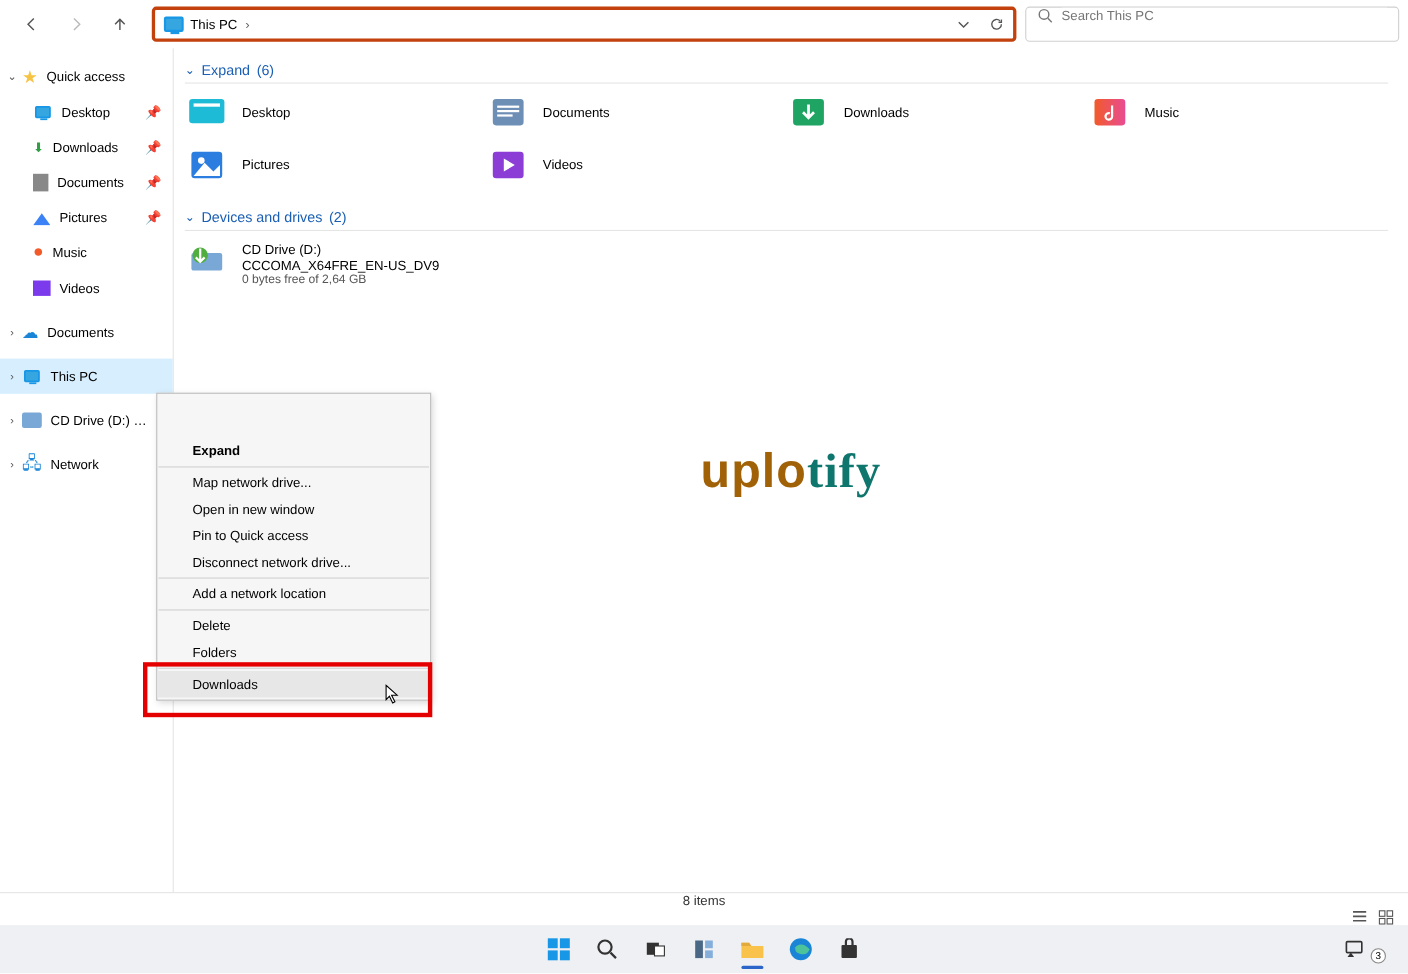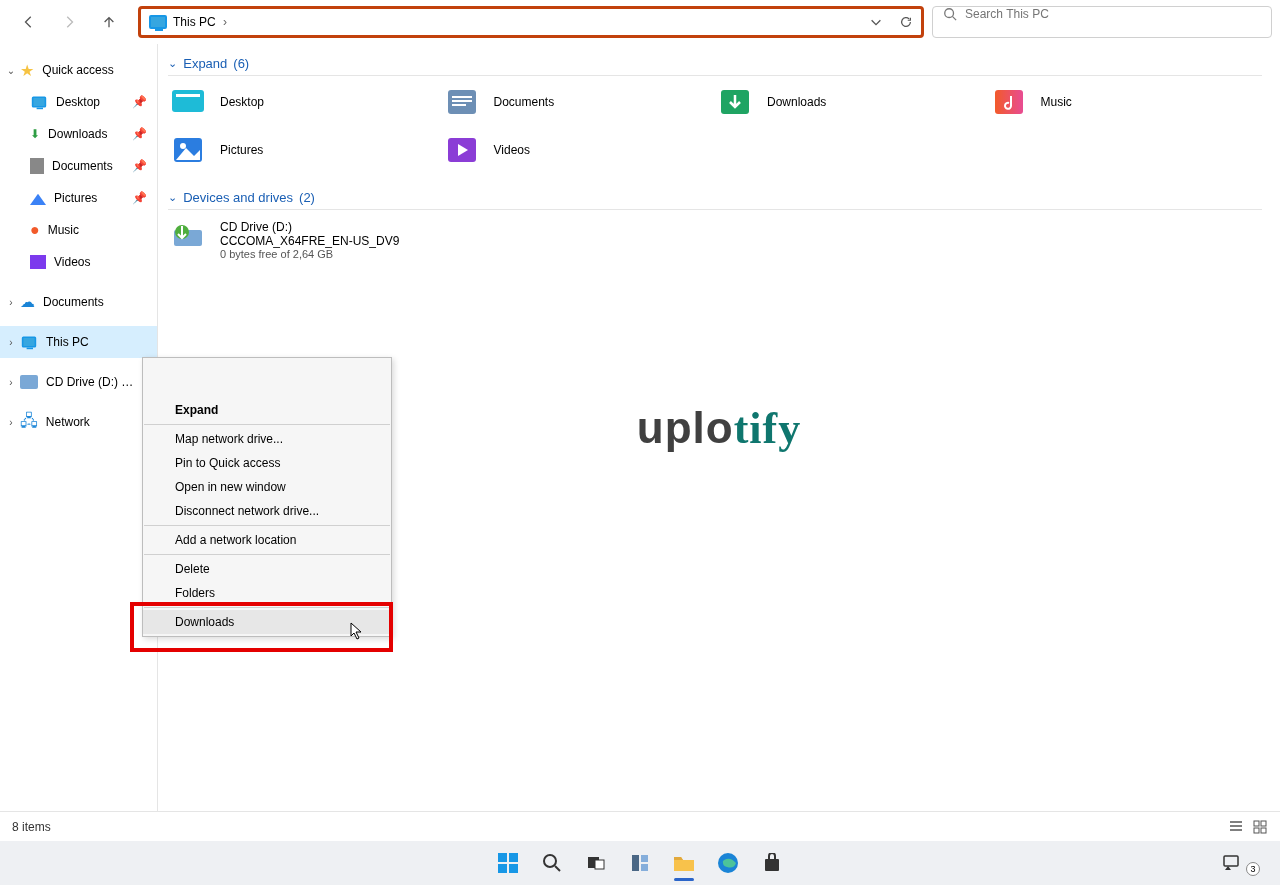--- a/index.html
+++ b/index.html
@@ -50,28 +50,28 @@
   font-size: 12px; box-shadow: 2px 2px 6px rgba(0,0,0,.15); z-index: 50;
 }
 .ctx-item { padding: 5px 32px; cursor: pointer; }
 .ctx-item.bold { font-weight: 600; margin-top: 38px; }
 .ctx-item:hover, .ctx-item.hover { background: #e7e7e7; }
 .ctx-sep { height: 1px; background: #d0d0d0; margin: 2px 1px; }
 .red-callout { position: absolute; border: 4px solid #e40000; z-index: 60; }
 
 
 .watermark { position: absolute; left: 50%; top: 50%; transform: translate(-50%,-50%); font-size: 44px; font-weight: 700; letter-spacing: 1px; pointer-events: none; z-index: 1; }
-.watermark .up1 { color: #404040; }
+.watermark .up1 { color: #a16207; }
 .watermark .tify { color: #0f766e; font-family: Liberation Serif, serif; }
 
 
 .cursor { position: absolute; left: 350px; top: 622px; z-index: 70; }
 
 
-.status-bar { position: absolute; left: 0; right: 0; bottom: 44px; height: 30px; border-top: 1px solid #e5e5e5; display: flex; align-items: center; padding: 0 12px; font-size: 12px; color: #333; background: #fff; }
+.status-bar { position: absolute; left: 0; right: 0; bottom: 44px; height: 30px; border-top: 1px solid #e5e5e5; display: flex; align-items: center; padding: 0 12px; font-size: 12px; color: #333; background: #fff; flex-direction: column; }
 .status-bar .view-toggles { margin-left: auto; display: flex; gap: 8px; color: #555; }
 .view-toggles svg { width: 16px; height: 16px; }
 
 
 .taskbar { position: absolute; left: 0; right: 0; bottom: 0; height: 44px; background: #eef0f3; display: flex; align-items: center; justify-content: center; gap: 16px; }
 .taskbar .tb-icon { width: 28px; height: 28px; display: flex; align-items: center; justify-content: center; cursor: pointer; border-radius: 4px; }
 .taskbar .tb-icon.active::after { content:""; position:absolute; width:20px; height:3px; background:#2b65c9; border-radius:2px; margin-top:32px; }
 .taskbar .tray { position: absolute; right: 14px; display: flex; align-items: center; gap: 10px; }
 .tray-badge { width: 14px; height: 14px; border-radius: 50%; background: #fff; border: 1px solid #888; font-size: 9px; display: flex; align-items:center; justify-content:center; position: relative; left: -6px; top: 6px; }
 
@@ -301,22 +301,22 @@
     <div class="watermark">
       <span class="up1">uplo</span><span class="tify">tify</span>
     </div>
   </div>
 </div>
 
 <div class="context-menu" id="ctx">
       <div class="ctx-item bold">Expand</div>
       <div class="ctx-sep"></div>
       <div class="ctx-item">Map network drive...</div>
+      <div class="ctx-item">Open in new window</div>
       <div class="ctx-item">Pin to Quick access</div>
-      <div class="ctx-item">Open in new window</div>
       <div class="ctx-item">Disconnect network drive...</div>
       <div class="ctx-sep"></div>
       <div class="ctx-item">Add a network location</div>
       <div class="ctx-sep"></div>
       <div class="ctx-item">Delete</div>
       <div class="ctx-item">Folders</div>
       <div class="ctx-sep"></div>
       <div class="ctx-item hover">Downloads</div>
     </div>
 <div class="red-callout" style="left:130px; top:602px; width:263px; height:50px;"></div>

